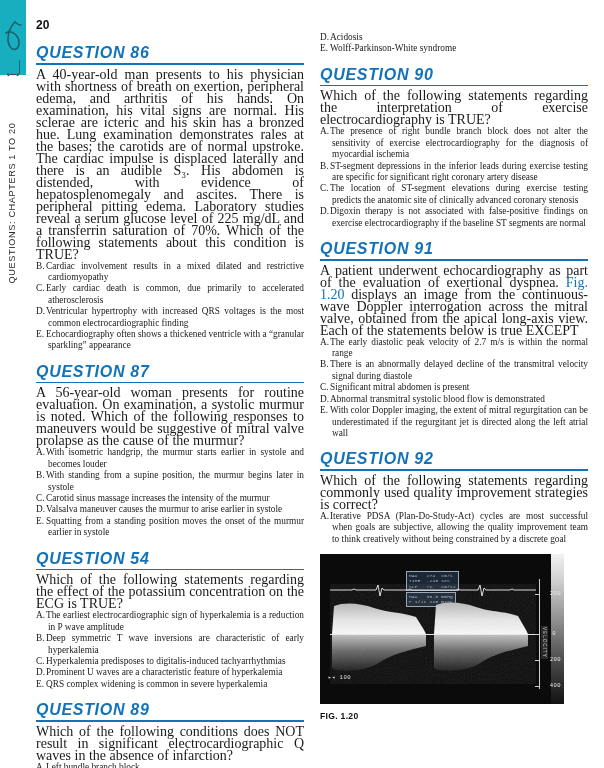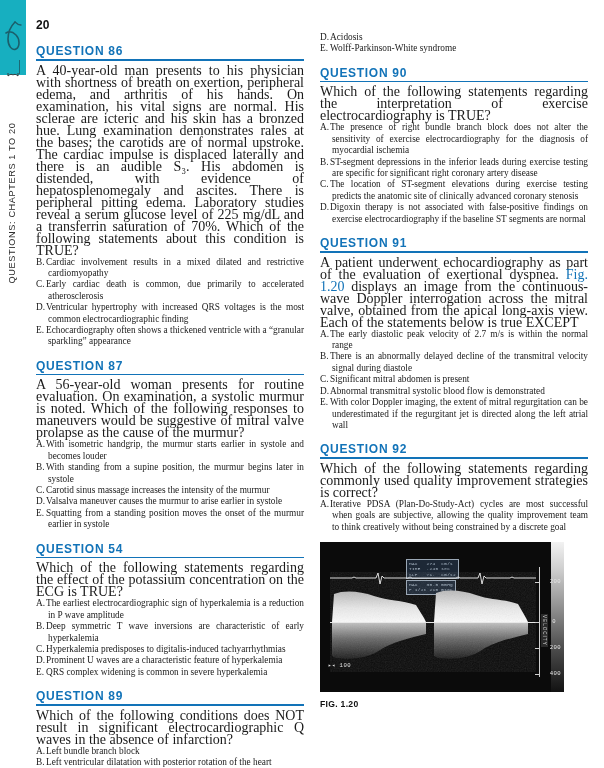--- a/index.html
+++ b/index.html
@@ -56,24 +56,25 @@
 
   .folio{
     font-family:"Liberation Sans", sans-serif;
     font-size:12px;font-weight:700;color:#111;
     margin:18px 0 0 0;
     letter-spacing:0.2px;
   }
 
   .qhead{
     font-family:"Liberation Sans", sans-serif;
-    font-size:12px;font-weight:700;
+    font-size:16px;font-weight:700;
     color:#1273b8;
     letter-spacing:0.7px;
     margin:11px 0 1px 0;
+    font-style:italic;
   }
   .qrule{
     height:1.6px;background:#1273b8;margin:0 0 4px 0;
   }
   .qblock{margin-bottom:9px;}
   .qblock.first{margin-top:12px;}
 
   .stem{
     font-size:14px;line-height:12px;color:#1a1a1a;
     text-align:justify;

